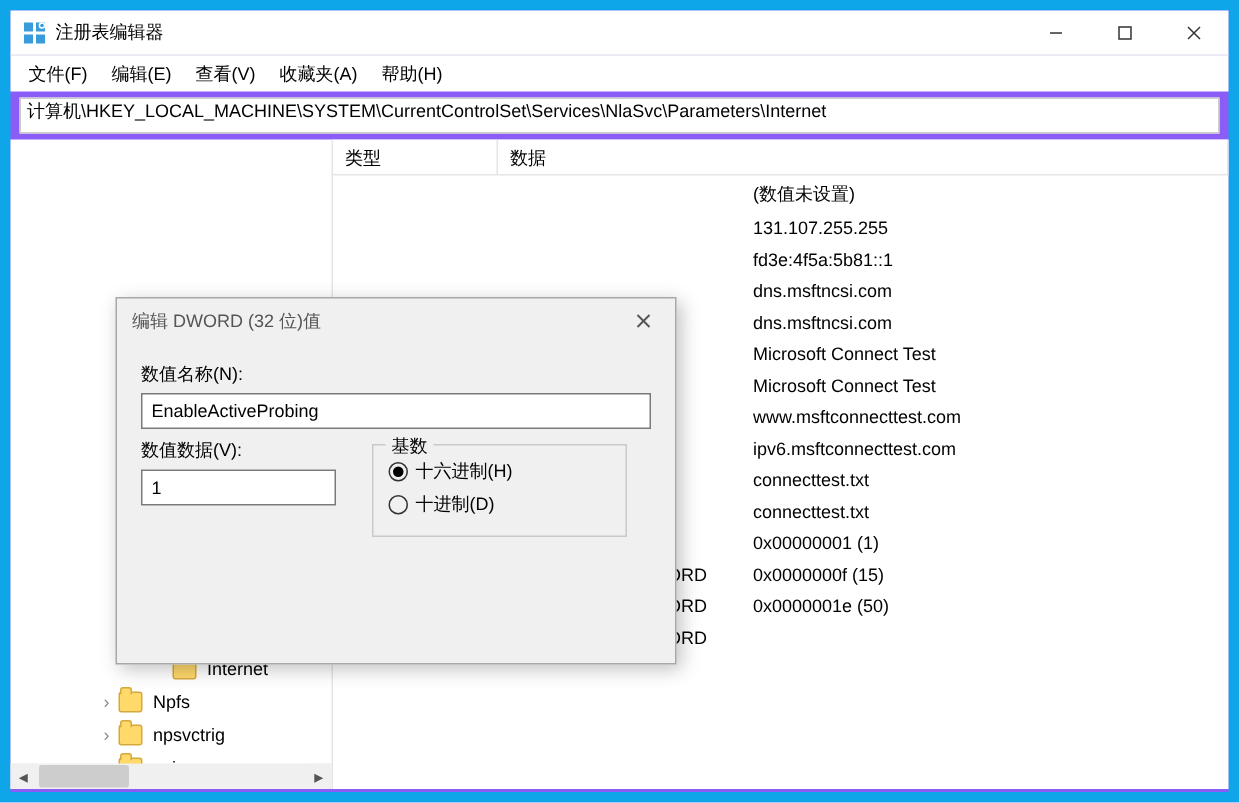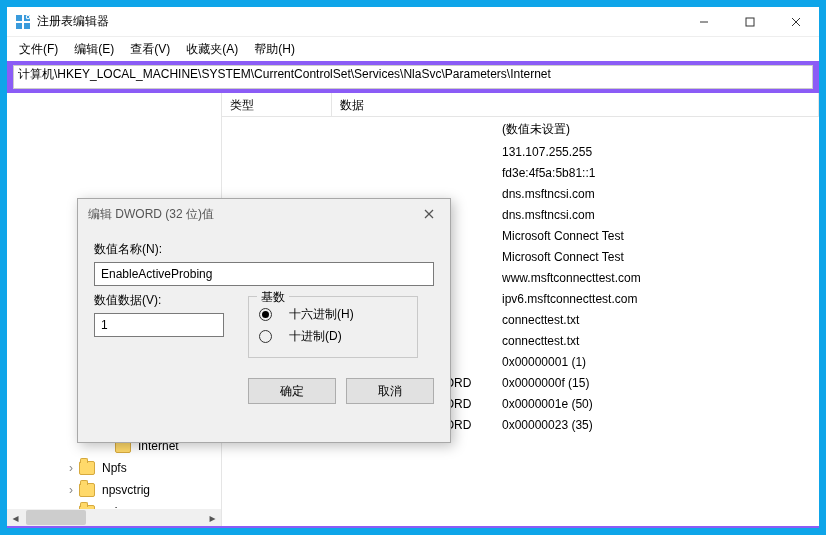--- a/index.html
+++ b/index.html
@@ -43,21 +43,21 @@
 .dlg-title { height:30px; display:flex; align-items:center; padding:0 10px; color:#555; }
 .dlg-title .t { flex:1; }
 .dlg-close { color:#555; font-size:14px; padding:2px 6px; }
 .dlg-body { padding:6px 16px 12px 16px; }
 .dlg-label { margin:6px 0 4px 0; color:#000; }
 .dlg-input { width:100%; height:24px; border:1px solid #7a7a7a; background:#fff; padding:0 6px; font-size:12px; }
 .dlg-row { display:flex; gap:24px; }
 .dlg-col1 { width:130px; }
 .fieldset { border:1px solid #c9c9c9; padding:6px 10px 10px 10px; position:relative; margin-top:10px; width:170px; }
 .fieldset .legend { position:absolute; top:-8px; left:8px; background:#f0f0f0; padding:0 4px; }
-.radio { display:flex; align-items:center; height:22px; gap:17px; }
+.radio { display:flex; align-items:center; height:22px; gap:5px; }
 .radiodot { width:13px; height:13px; border:1px solid #333; border-radius:50%; display:inline-block; position:relative; }
 .radiodot.checked::after { content:""; position:absolute; top:2px; left:2px; width:7px; height:7px; background:#000; border-radius:50%; }
 .dlg-btns { display:flex; justify-content:flex-end; gap:10px; padding:8px 16px 14px 16px; }
 .dlg-btn { width:88px; height:26px; background:#e1e1e1; border:1px solid #adadad; display:flex; align-items:center; justify-content:center; cursor:default; }
 </style>
 </head>
 <body>
 
 <div class="window">
 
@@ -292,21 +292,20 @@
             <div class="cell name">
               <span class="valicon">
                 <svg width="16" height="16">
                   <rect x="1" y="2" width="14" height="12" rx="1" fill="#cfe6ff" stroke="#3a7dbf"></rect>
                   <text x="3" y="11" font-size="7" fill="#1a4d8f" font-family="monospace">011</text>
                 </svg>
               </span>
               <span>WebTimeout</span>
             </div>
             <div class="cell type">REG_DWORD</div>
-            <div class="cell data">0x00000023 (35)</div>
           </div>
         </div>
     </div>
 
     <div class="dialog">
       <div class="dlg-title">
         <span class="t">编辑 DWORD (32 位)值</span>
         <span class="dlg-close">
           <svg width="10" height="10">
               <line x1="1" y1="1" x2="9" y2="9" stroke="#555" stroke-width="1.3"></line>
@@ -328,24 +327,16 @@
               <span class="radiodot checked"></span>
               <span>十六进制(H)</span>
             </div>
             <div class="radio">
               <span class="radiodot"></span>
               <span>十进制(D)</span>
             </div>
           </div>
         </div>
       </div>
-      <div class="dlg-btns">
-        <div class="dlg-btn">
-            <span>确定</span>
-          </div>
-        <div class="dlg-btn">
-            <span>取消</span>
-          </div>
-      </div>
     </div>
 
   </div>
 </div>
 
 </body></html>

